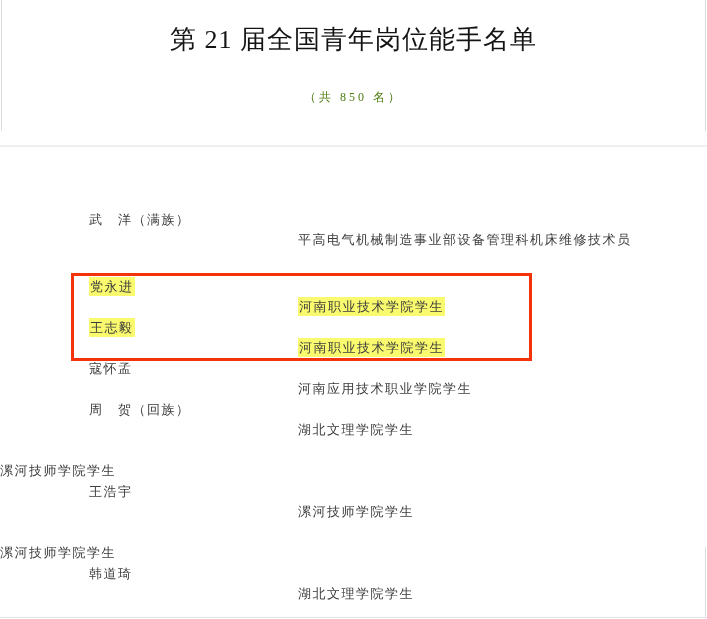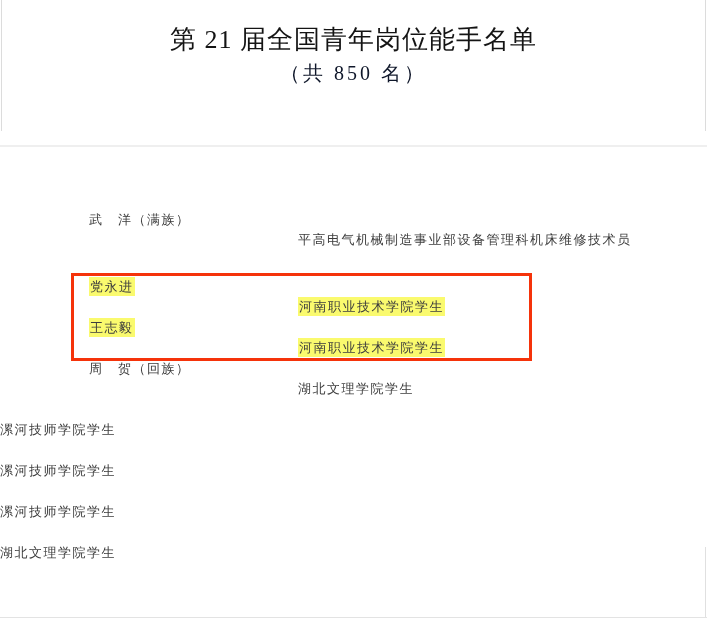--- a/index.html
+++ b/index.html
@@ -26,24 +26,24 @@
   }
   .doc-title{
     padding-top:24px;
     font-size:26px;
     line-height:32px;
     font-weight:normal;
     color:#141414;
     letter-spacing:1px;
   }
   .doc-subtitle{
-    margin-top:6px;
-    font-size:20px;
+    margin-top:30px;
+    font-size:12px;
     line-height:22px;
-    color:#0f172a;
+    color:#4d7c0f;
     letter-spacing:3px;
   }
 
   
   .page-divider{
     position:absolute;
     left:0; top:145px;
     width:707px; height:2px;
     background:#efefef;
   }
@@ -126,39 +126,45 @@
     <div class="roster-row row-std">
       <div class="name-cell"><span class="hl">党永进</span></div>
       <div class="aff-cell"><span class="hl">河南职业技术学院学生</span></div>
     </div>
 
     <div class="roster-row row-std">
       <div class="name-cell"><span class="hl">王志毅</span></div>
       <div class="aff-cell"><span class="hl">河南职业技术学院学生</span></div>
     </div>
 
+    <div class="roster-row row-std">
+      <div class="name-cell">寇怀孟</div>
+      <div class="aff-cell">河南应用技术职业学院学生</div>
+    </div>
 
     <div class="roster-row row-std">
       <div class="name-cell">周　贺（回族）</div>
       <div class="aff-cell">湖北文理学院学生</div>
     </div>
 
     <div class="roster-row row-std">
       <div class="aff-cell">漯河技师学院学生</div>
     </div>
 
     <div class="roster-row row-std">
+      <div class="name-cell">王浩宇</div>
       <div class="aff-cell">漯河技师学院学生</div>
     </div>
 
     <div class="roster-row row-std">
       <div class="aff-cell">漯河技师学院学生</div>
     </div>
 
     <div class="roster-row row-std">
+      <div class="name-cell">韩道琦</div>
       <div class="aff-cell">湖北文理学院学生</div>
     </div>
 
   </div>
 
   <div class="red-box"></div>
 
   <div class="edge-line-right"></div>
 </div>
 

